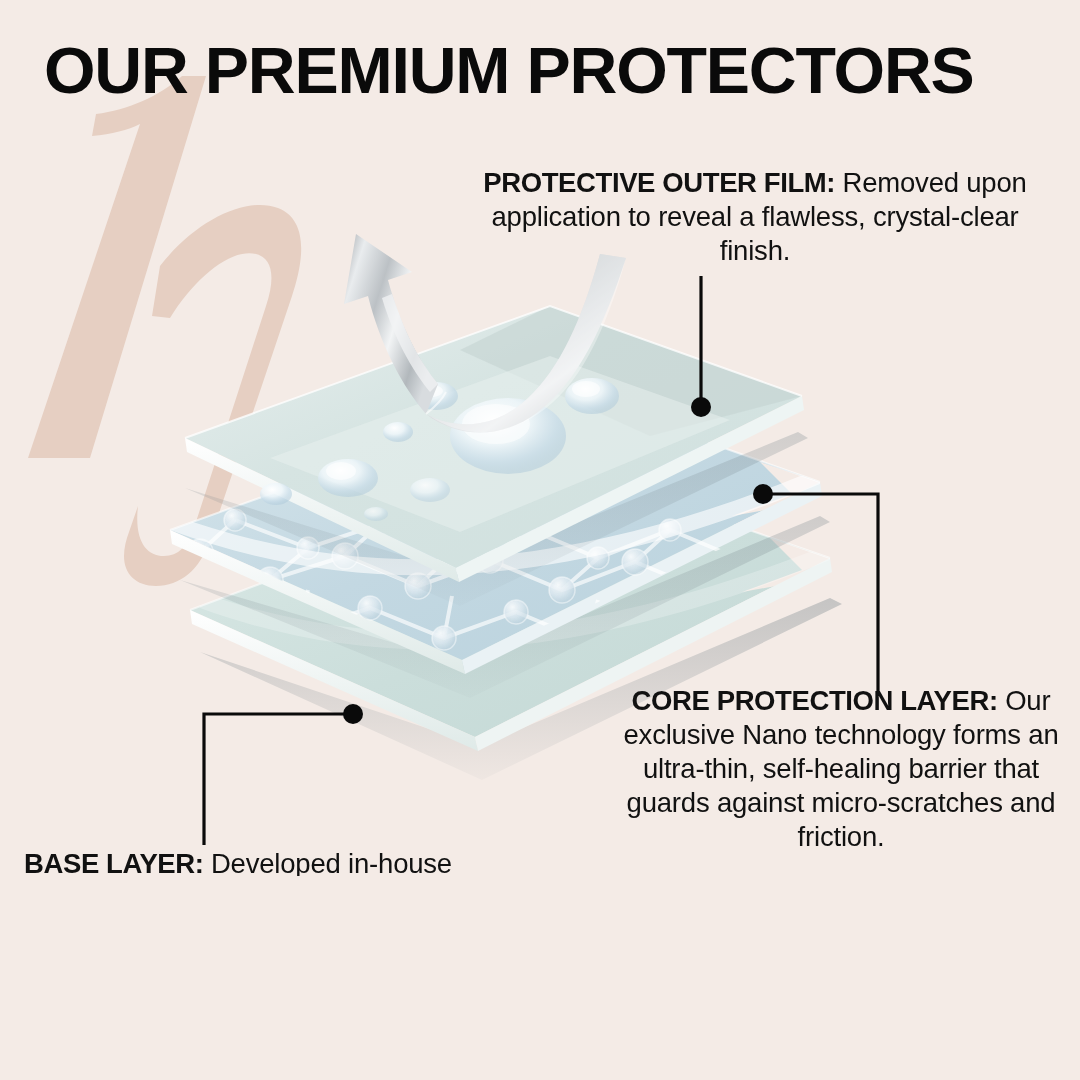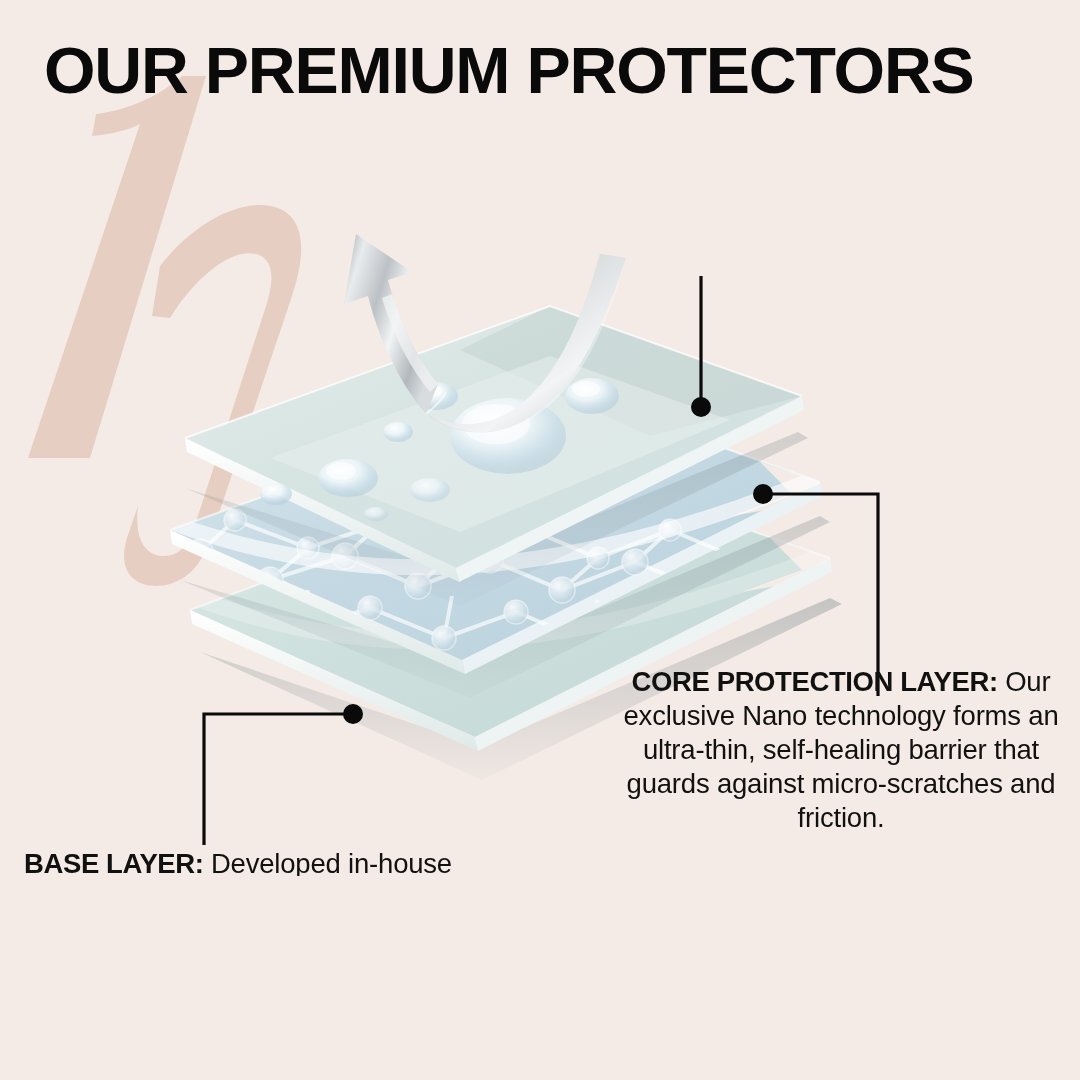--- a/index.html
+++ b/index.html
@@ -87,21 +87,21 @@
     letter-spacing: -0.4px;
   }
 
   #callout-outer-film {
     left: 455px;
     top: 166px;
     width: 600px;
   }
   #callout-core-layer {
     left: 608px;
-    top: 665px;
+    top: 684px;
     width: 466px;
   }
   #callout-base-layer {
     left: 8px;
     top: 847px;
     width: 460px;
     text-align: center;
   }
 </style>
 </head>
@@ -321,20 +321,24 @@
     </g>
 
     <g>
       <path d="M346 714 L204 714 L204 845" fill="none" stroke="#0a0a0a" stroke-width="3.2"></path>
       <circle cx="353" cy="714" r="10" fill="#0a0a0a"></circle>
     </g>
   </svg>
 
   <div class="title">OUR PREMIUM PROTECTORS</div>
 
+  <div class="callout" id="callout-outer-film">
+    <span class="hd">PROTECTIVE OUTER FILM:</span> 
+    <span>Removed upon application to reveal a flawless, crystal-clear finish.</span>
+  </div>
 
   <div class="callout" id="callout-core-layer">
     <span class="hd">CORE PROTECTION LAYER:</span> 
     <span>Our exclusive Nano technology forms an ultra-thin, self-healing barrier that guards against micro-scratches and friction.</span>
   </div>
 
   <div class="callout" id="callout-base-layer">
     <span class="hd">BASE LAYER:</span> 
     <span>Developed in-house and precision-cut for a seamless fit — the next evolution of Havre de Luxe hardware protection.</span>
   </div>

